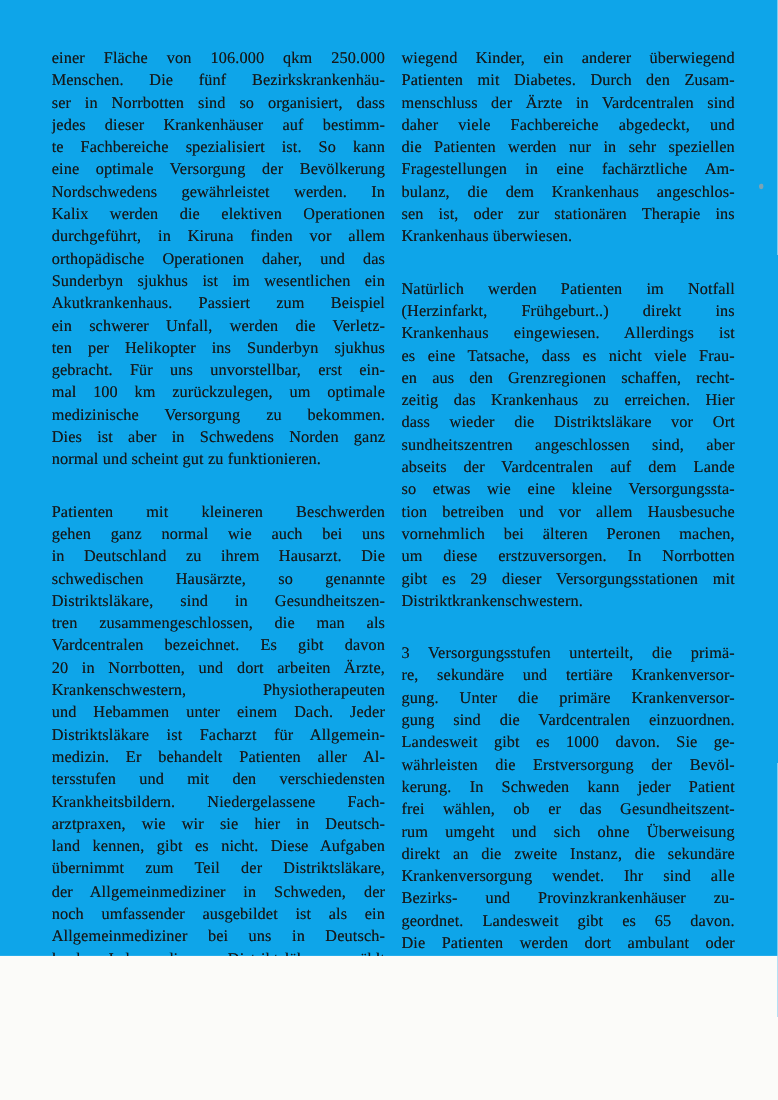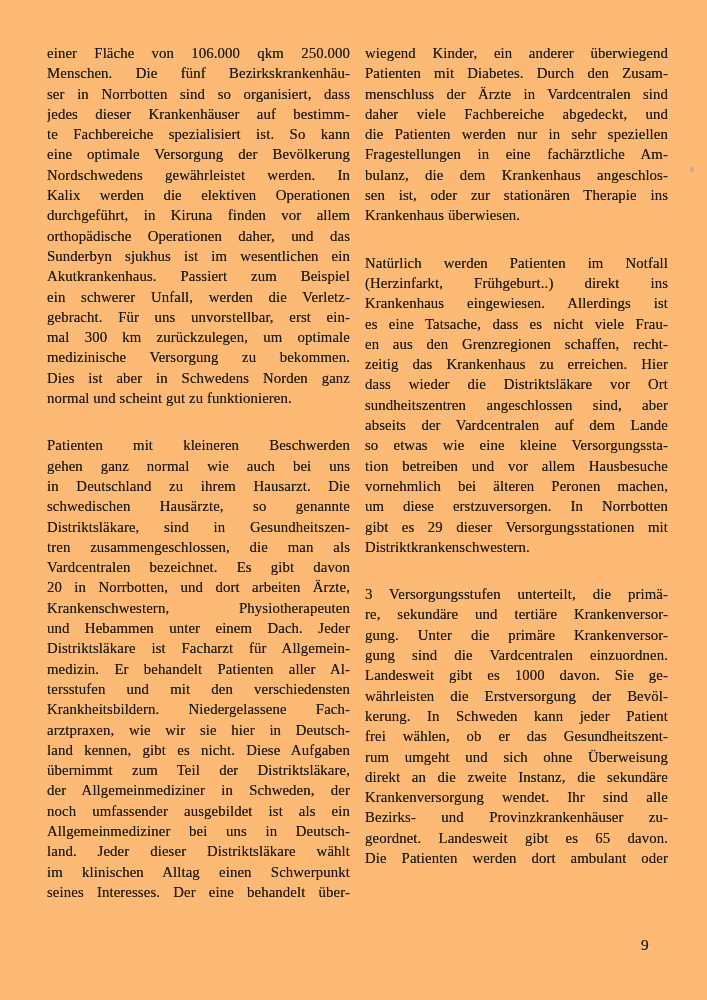--- a/index.html
+++ b/index.html
@@ -3,22 +3,22 @@
 <meta charset="utf-8">
 <style>
   html, body {
     margin: 0;
     padding: 0;
     background: #fbfbf9;
   }
   .page {
     position: relative;
     width: 707px;
-    height: 1000px;
-    background: #fdba74;
+    height: 869px;
+    background: #0ea5e9;
     overflow: hidden;
     font-family: "Liberation Serif", "DejaVu Serif", serif;
     color: #181818;
   }
   .cols {
     position: absolute;
     top: 43px;
     left: 47px;
     display: flex;
     gap: 15px;
@@ -76,22 +76,23 @@
           <div class="line">jedes dieser Krankenhäuser auf bestimm-</div>
           <div class="line">te Fachbereiche spezialisiert ist. So kann</div>
           <div class="line">eine optimale Versorgung der Bevölkerung</div>
           <div class="line">Nordschwedens gewährleistet werden. In</div>
           <div class="line">Kalix werden die elektiven Operationen</div>
           <div class="line">durchgeführt, in Kiruna finden vor allem</div>
           <div class="line">orthopädische Operationen daher, und das</div>
           <div class="line">Sunderbyn sjukhus ist im wesentlichen ein</div>
           <div class="line">Akutkrankenhaus. Passiert zum Beispiel</div>
           <div class="line">ein schwerer Unfall, werden die Verletz-</div>
+          <div class="line">ten per Helikopter ins Sunderbyn sjukhus</div>
           <div class="line">gebracht. Für uns unvorstellbar, erst ein-</div>
-          <div class="line">mal 300 km zurückzulegen, um optimale</div>
+          <div class="line">mal 100 km zurückzulegen, um optimale</div>
           <div class="line">medizinische Versorgung zu bekommen.</div>
           <div class="line">Dies ist aber in Schwedens Norden ganz</div>
           <div class="line end">normal und scheint gut zu funktionieren.</div>
         </div>
         <div class="para">
           <div class="line">Patienten mit kleineren Beschwerden</div>
           <div class="line">gehen ganz normal wie auch bei uns</div>
           <div class="line">in Deutschland zu ihrem Hausarzt. Die</div>
           <div class="line">schwedischen Hausärzte, so genannte</div>
           <div class="line">Distriktsläkare, sind in Gesundheitszen-</div>

